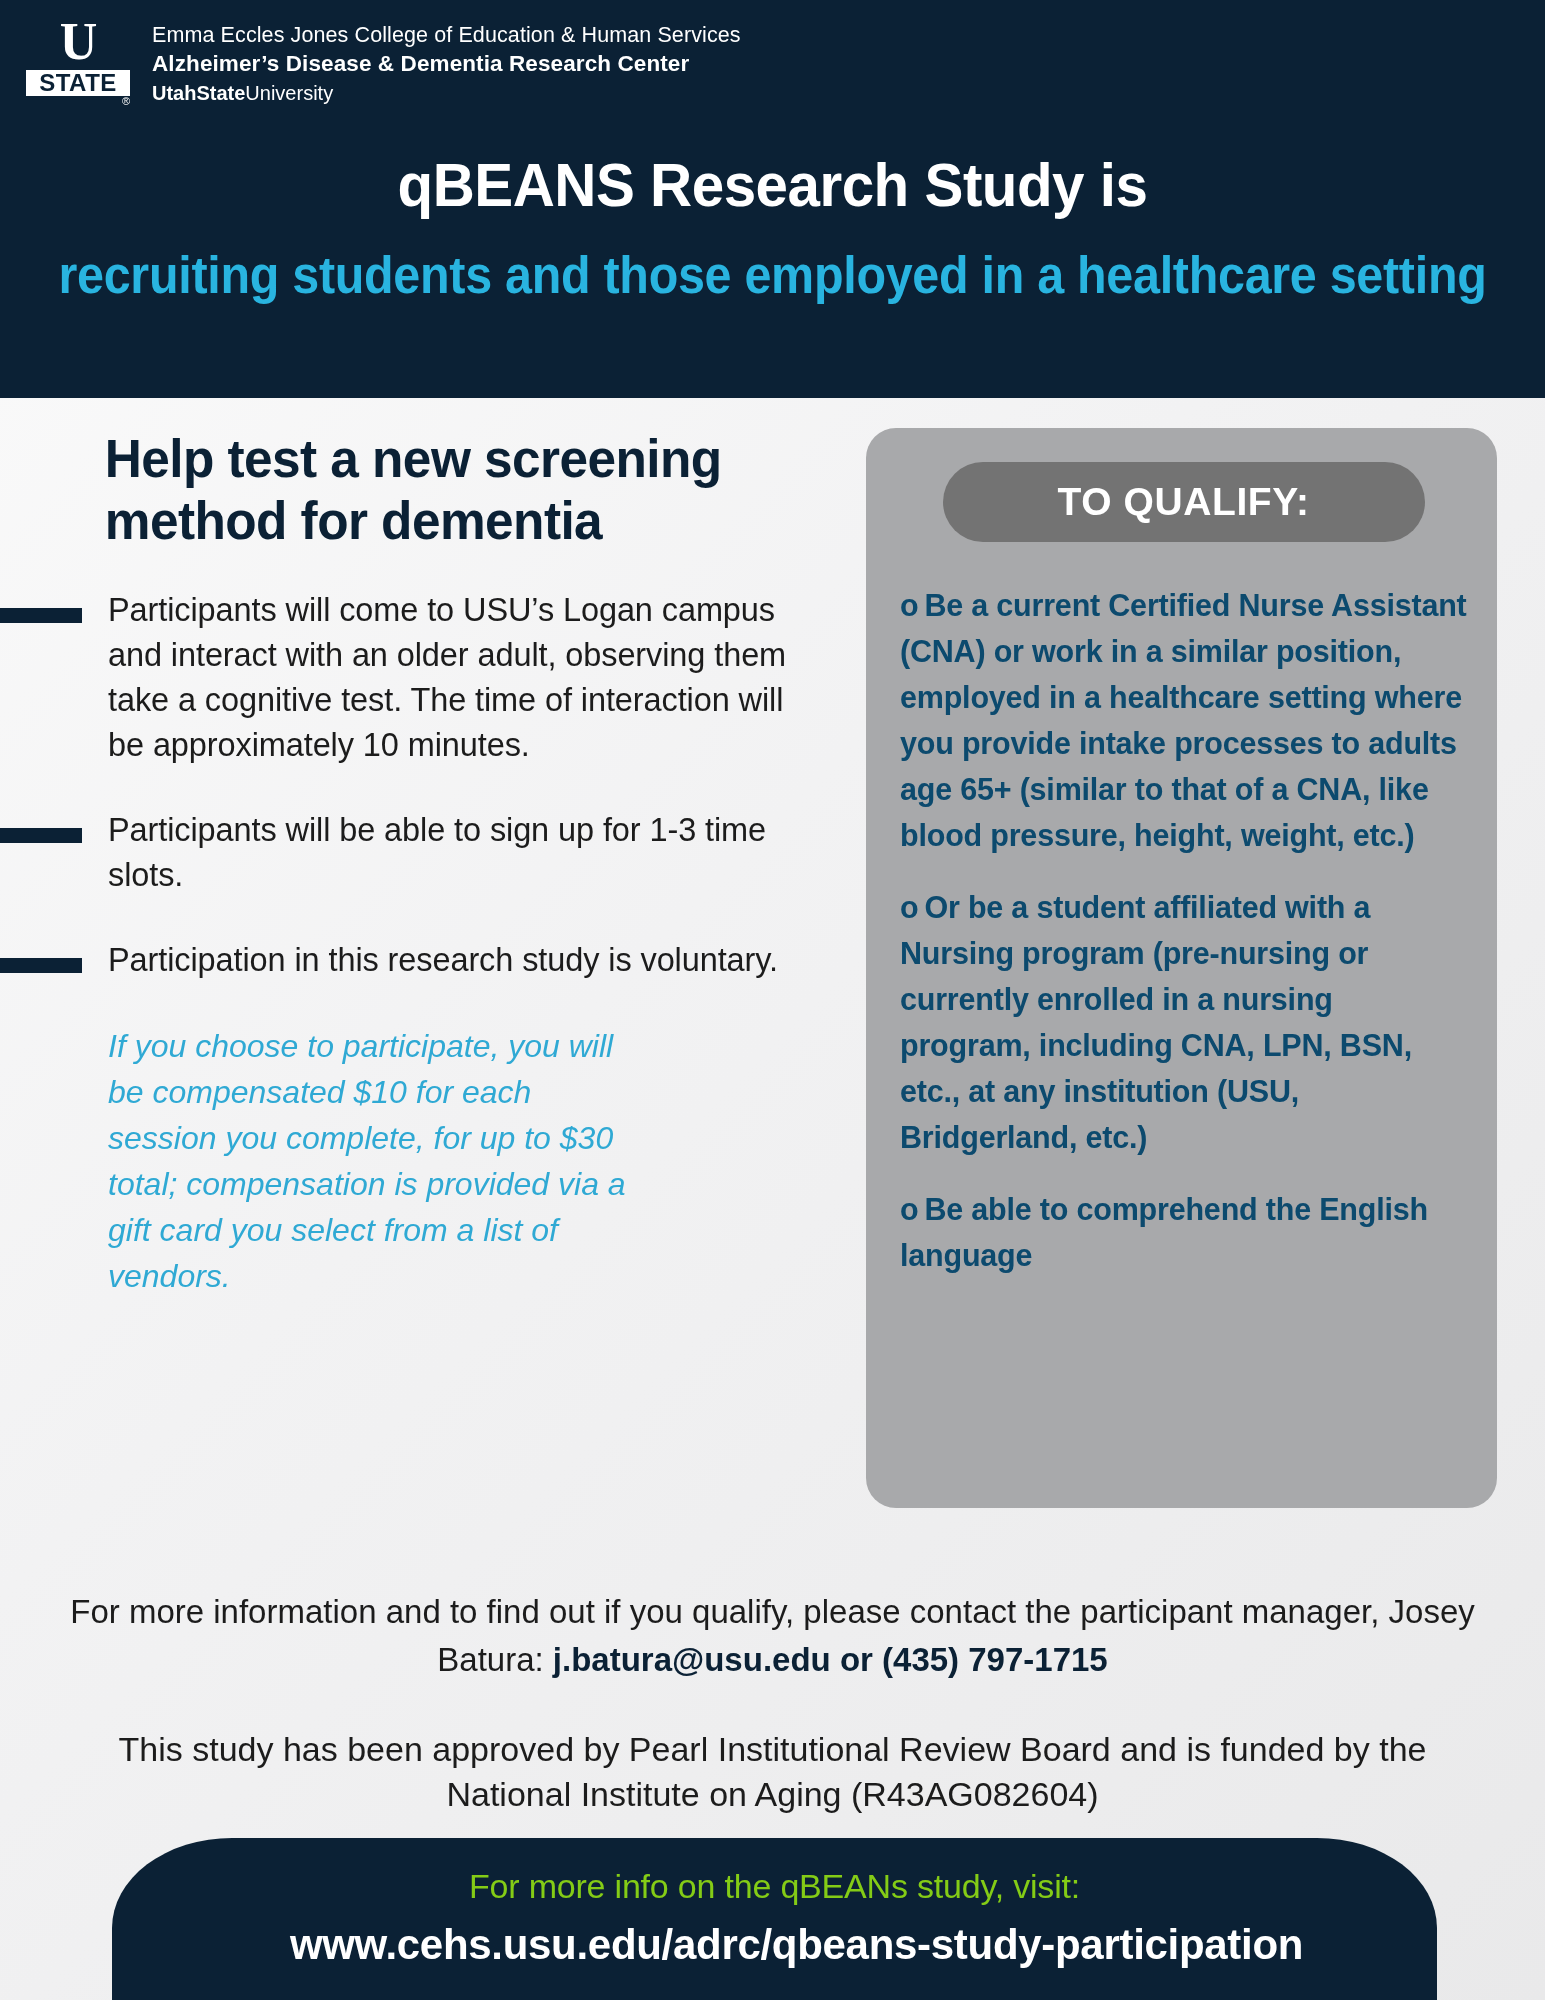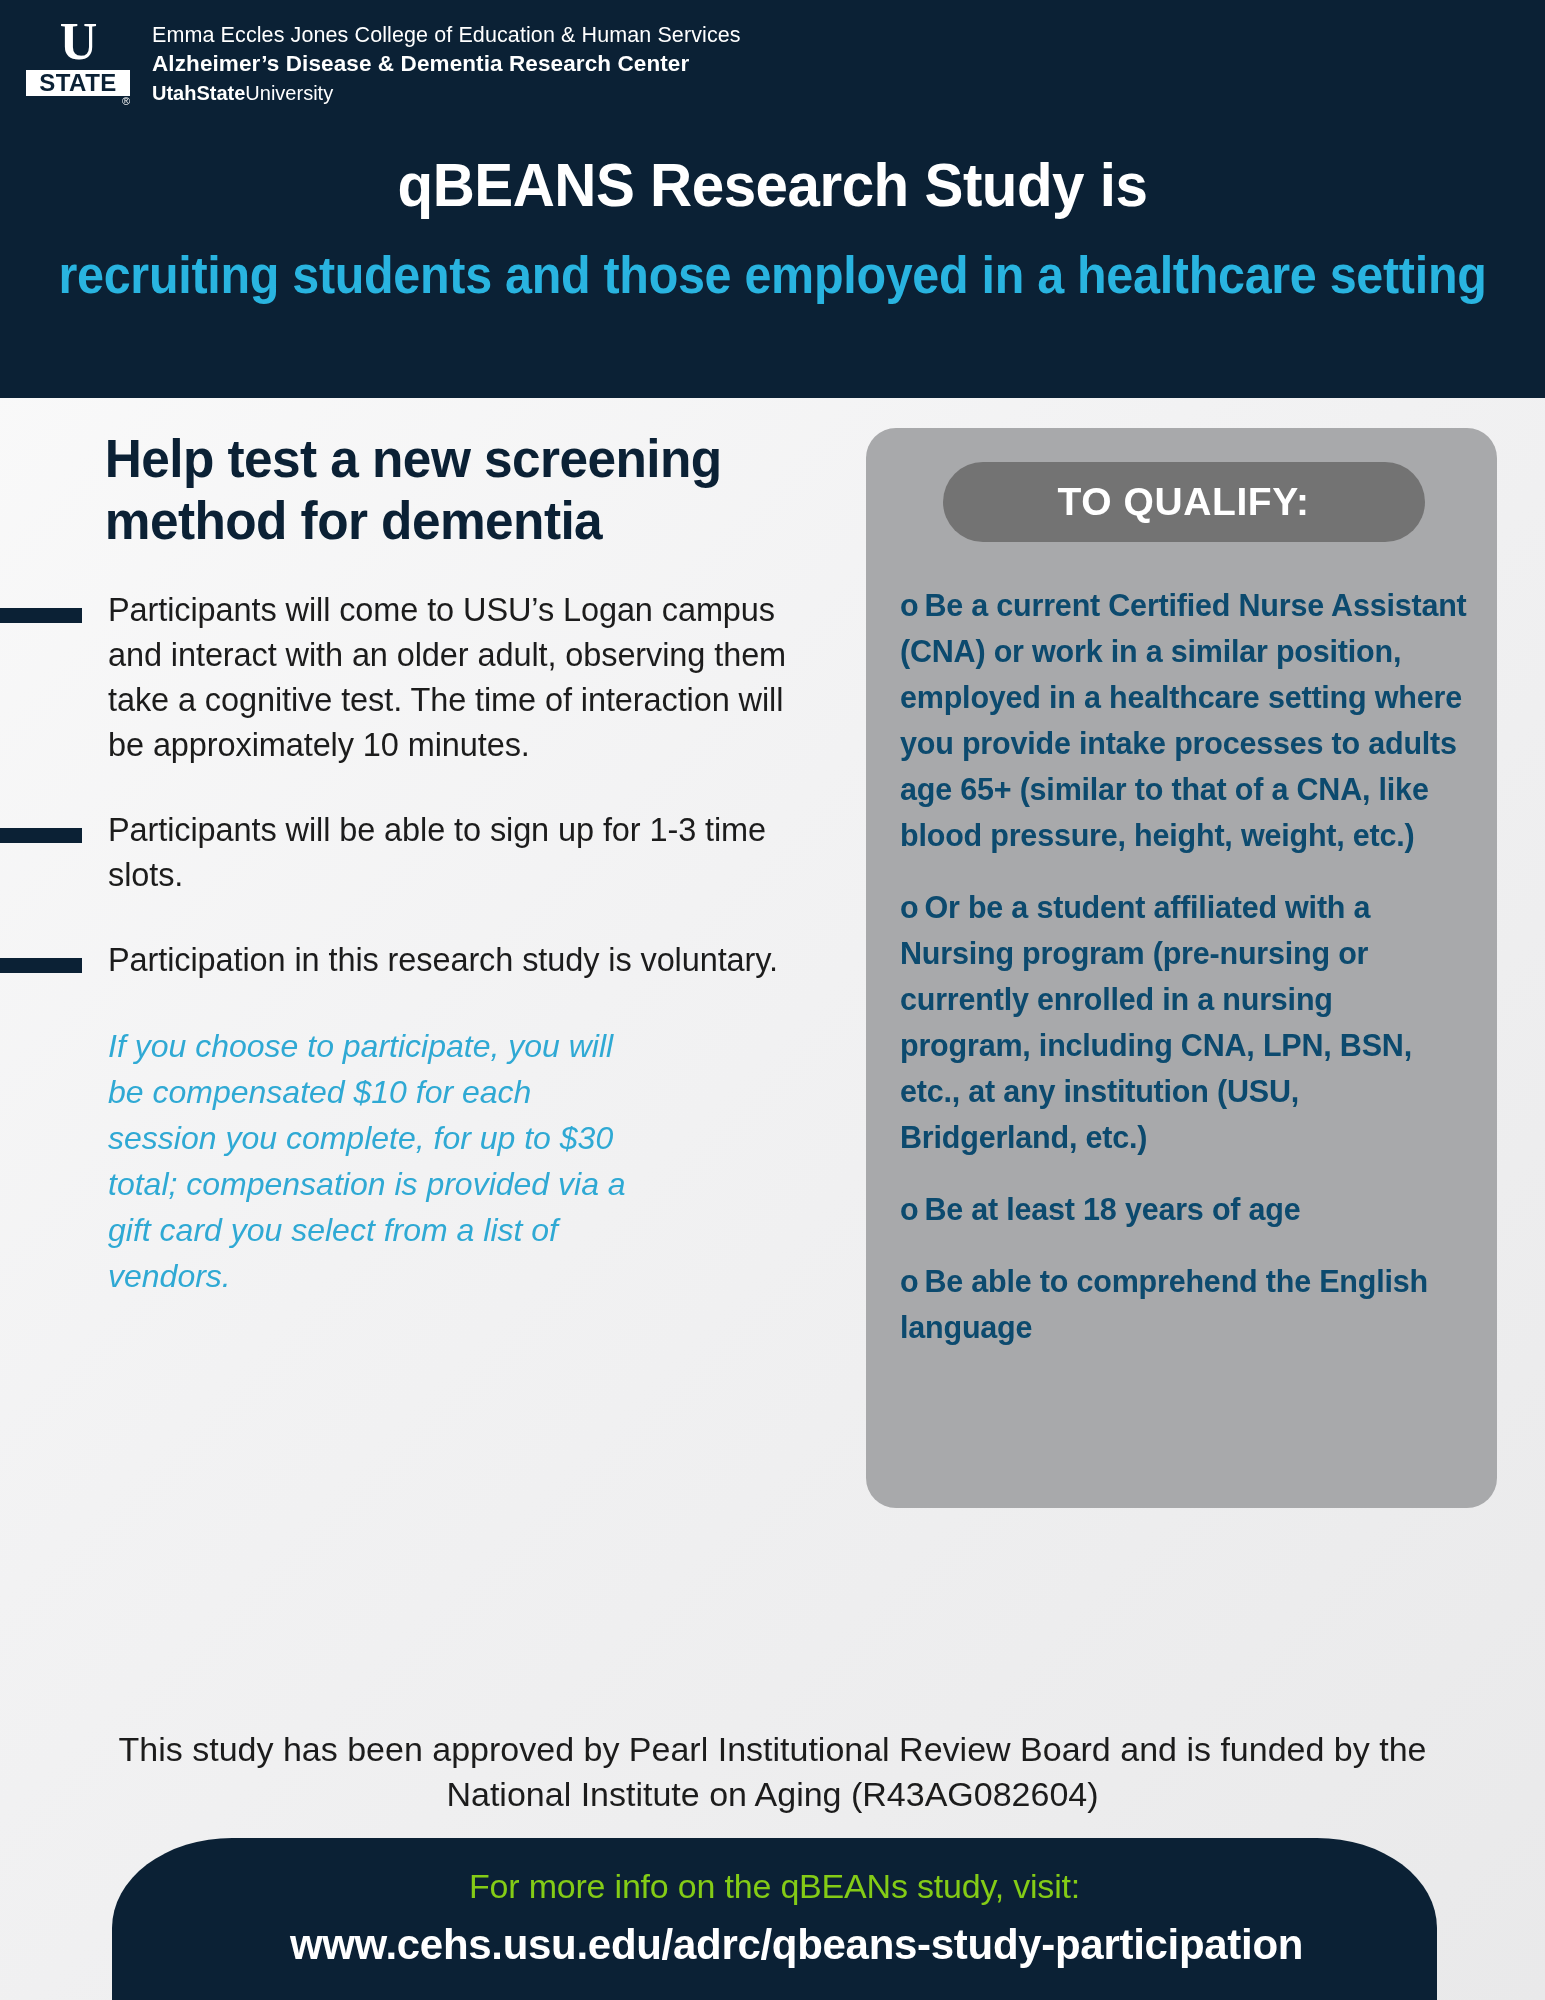--- a/index.html
+++ b/index.html
@@ -299,28 +299,28 @@
   <div class="panel">
     <div class="panel-pill">TO QUALIFY:</div>
     <div class="qlist">
       <div class="qitem">
         <span class="o">o</span><span>Be a current Certified Nurse Assistant (CNA) or work in a similar position, employed in a healthcare setting where you provide intake processes to adults age 65+ (similar to that of a CNA, like blood pressure, height, weight, etc.)</span>
       </div>
       <div class="qitem">
         <span class="o">o</span><span>Or be a student affiliated with a Nursing program (pre-nursing or currently enrolled in a nursing program, including CNA, LPN, BSN, etc., at any institution (USU, Bridgerland, etc.)</span>
       </div>
       <div class="qitem">
-        <span class="o">o</span><span>Be at least 18 years of age</span>
-      </div>
-      <div class="qitem">
         <span class="o">o</span><span>Be able to comprehend the English language</span>
       </div>
     </div>
   </div>
 
+  <div class="contact">
+    <span>For more information and to find out if you qualify, please contact the participant manager, Josey Batura: </span><b>j.batura@usu.edu or (435) 797-1715</b>
+  </div>
 
   <div class="approval">This study has been approved by Pearl Institutional Review Board and is funded by the National Institute on Aging (R43AG082604)</div>
 
   <div class="banner">
     <div class="banner-l1">For more info on the qBEANs study, visit:</div>
     <div class="banner-l2">www.cehs.usu.edu/adrc/qbeans-study-participation</div>
   </div>
 
 </div>
 

